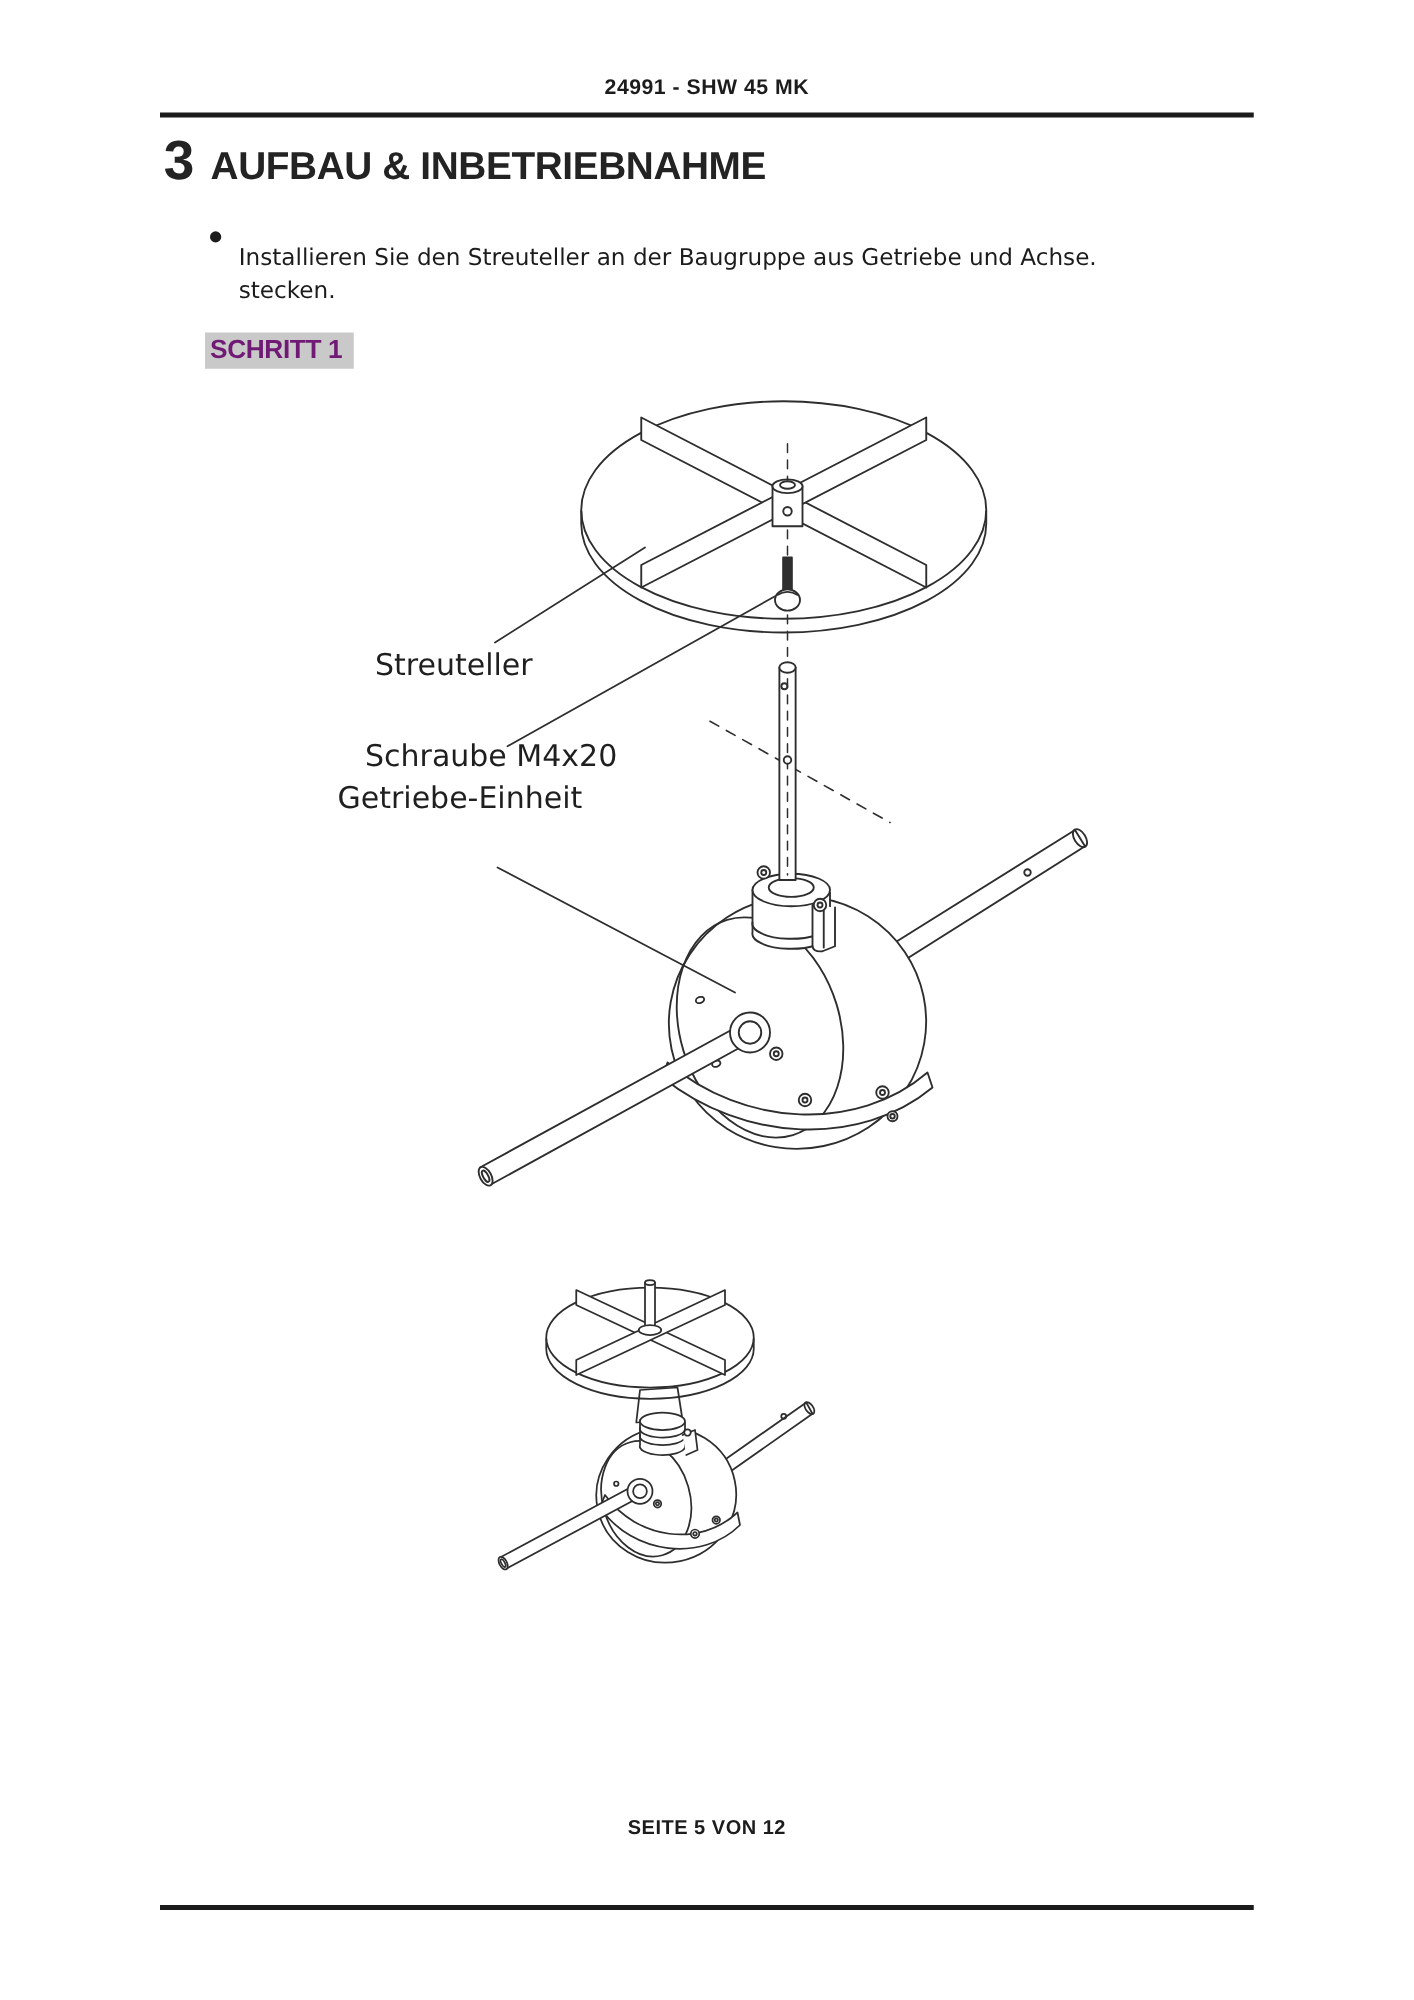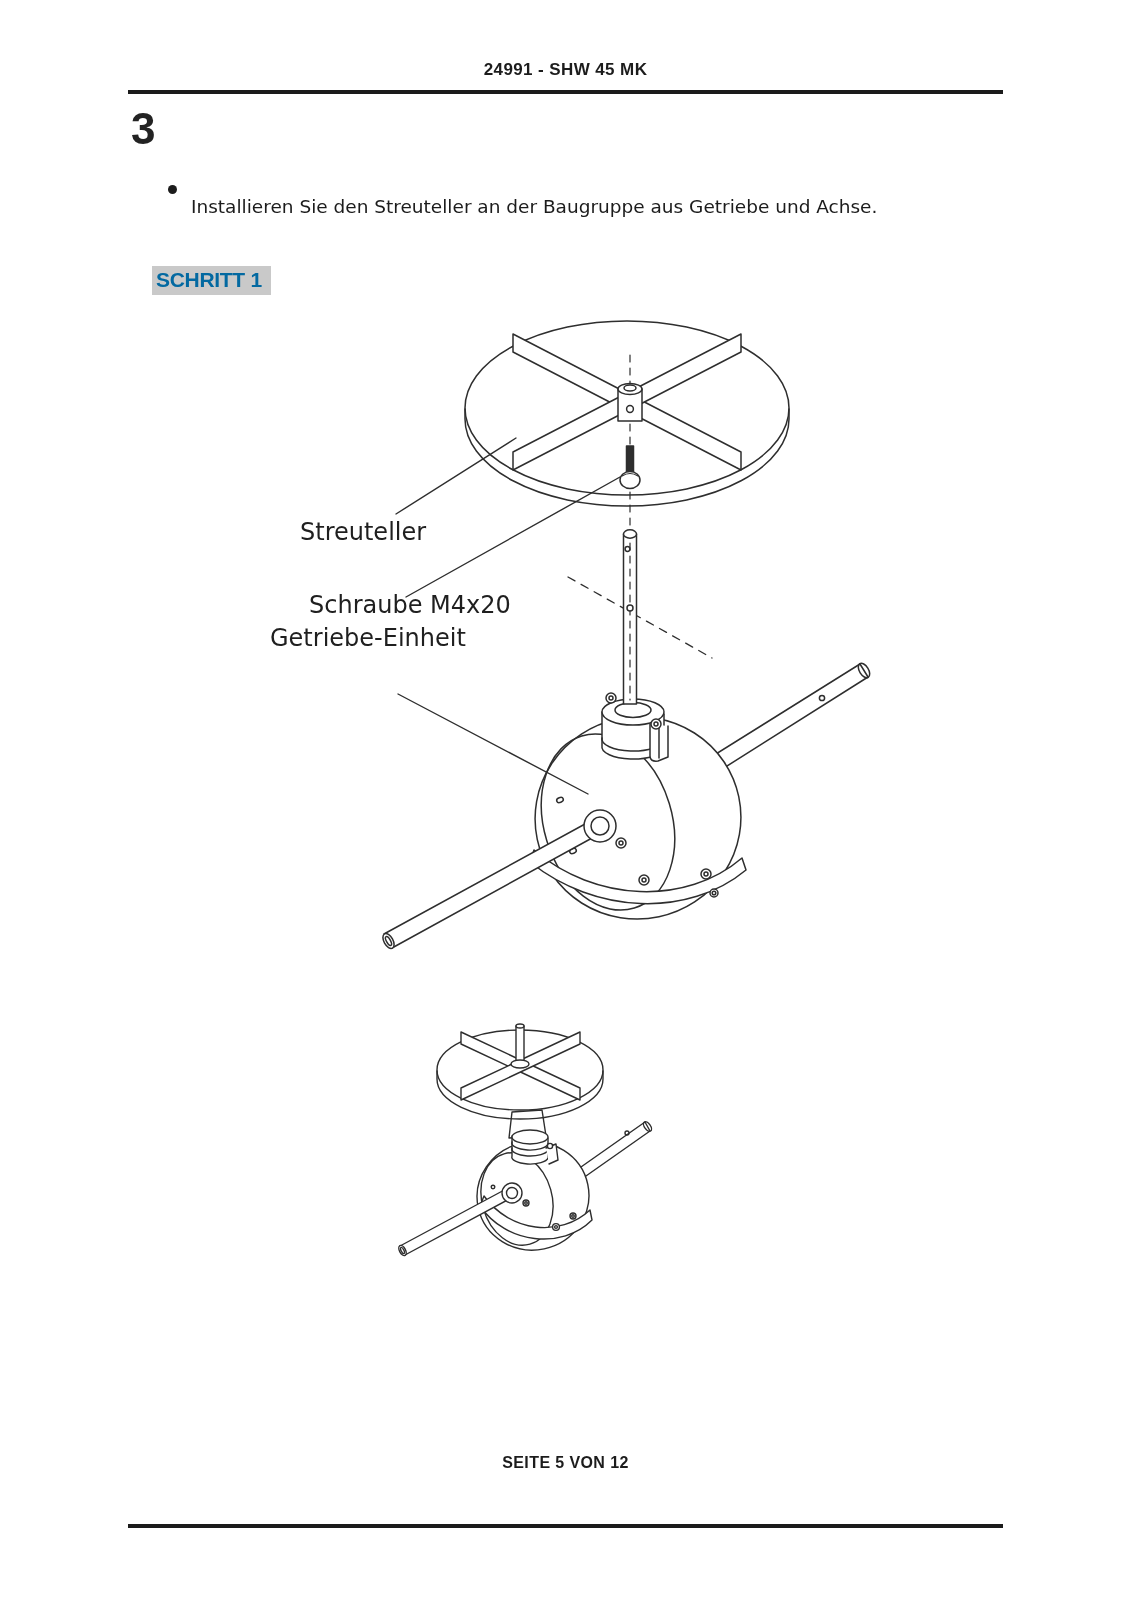--- a/index.html
+++ b/index.html
@@ -10,47 +10,49 @@
   .rule{position:absolute;left:128px;width:875px;height:4px;background:#1b1b1b;}
   .rule-top{top:90px;}
   .rule-bottom{top:1524px;}
   .sec-head{position:absolute;left:131px;top:104px;display:flex;align-items:baseline;
         font-family:"Liberation Sans",sans-serif;font-weight:bold;color:#232323;}
   .sec-num{font-size:44px;letter-spacing:-1px;}
   .sec-title{font-size:31px;margin-left:14px;letter-spacing:-.3px;}
   .bullet-row{position:absolute;left:168px;top:177px;display:flex;flex-direction:column;}
   .bullet-dot{width:9px;height:9px;border-radius:50%;background:#1c1c1c;margin-top:8px;flex:0 0 auto;}
   .bullet-text{margin-left:23px;font-size:18.5px;line-height:25.5px;white-space:nowrap;}
-  .step-badge{position:absolute;left:152px;top:266px;background:#c9c9c9;color:#0369a1;
+  .step-badge{position:absolute;left:164px;top:266px;background:#c9c9c9;color:#701a75;
         font-family:"Liberation Sans",sans-serif;font-weight:bold;font-size:21px;
         padding:2px 9px 3px 4px;letter-spacing:-.3px;}
   .dia-label{position:absolute;font-size:24px;color:#1f1f1f;white-space:nowrap;}
   .lbl-disc{left:300px;top:518px;}
-  .lbl-screw{left:309px;top:591px;}
+  .lbl-screw{left:292px;top:591px;}
   .lbl-gear{left:270px;top:624px;}
   .ftr-text{position:absolute;top:1454px;left:0;width:100%;text-align:center;
         font-family:"Liberation Sans",sans-serif;font-weight:bold;font-size:16px;letter-spacing:.4px;}
   svg{position:absolute;}
 </style>
 </head>
 <body>
 
 <div class="page">
 
   <div class="hdr-code">24991 - SHW 45 MK</div>
   <div class="rule rule-top"></div>
 
   <div class="sec-head">
     <span class="sec-num">3</span>
+    <span class="sec-title">AUFBAU &amp; INBETRIEBNAHME</span>
   </div>
 
   <div class="bullet-row">
     <span class="bullet-dot"></span>
     <div class="bullet-text">
       <div>Installieren Sie den Streuteller an der Baugruppe aus Getriebe und Achse.</div>
+      <div>stecken.</div>
     </div>
   </div>
 
   <div class="step-badge">SCHRITT 1</div>
 
   <svg style="left:250px;top:300px" width="640" height="690" viewBox="250 300 640 690" fill="none" stroke="#2e2e2e" stroke-width="1.5" stroke-linejoin="round" stroke-linecap="round">
 
     <g>
       <polygon points="700,764 860,664 868,677 708,778" fill="#fff"></polygon>
       <ellipse cx="864" cy="670.5" rx="4.5" ry="8" transform="rotate(-32 864 670.5)"></ellipse>

